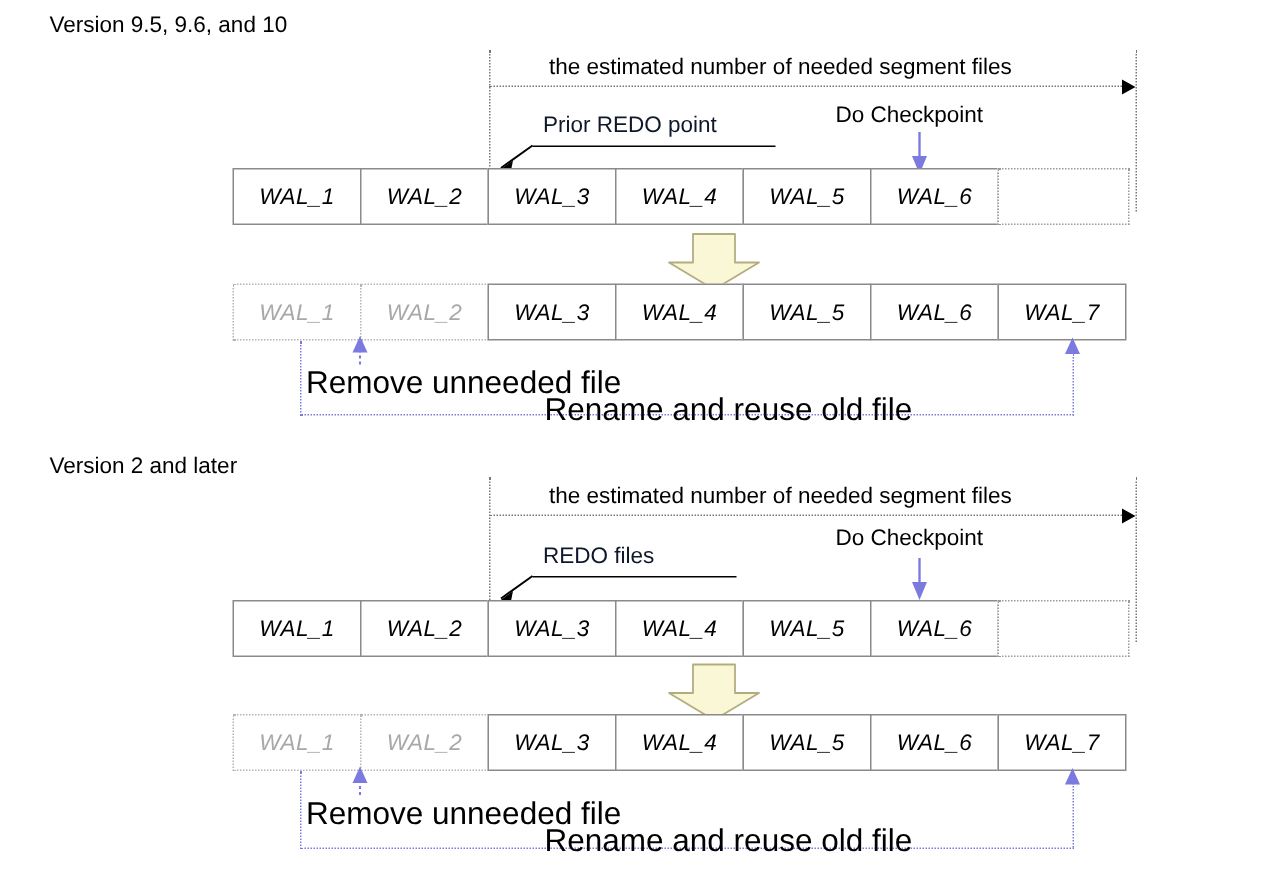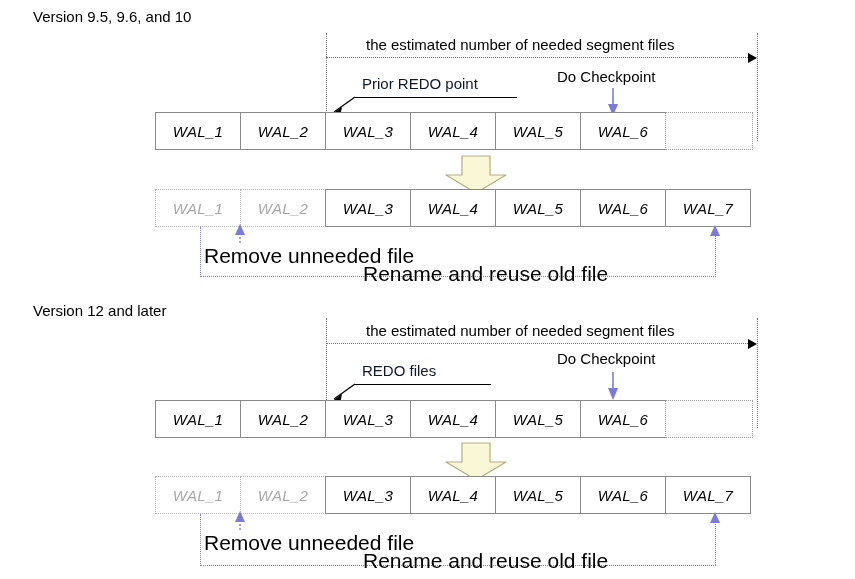--- a/index.html
+++ b/index.html
@@ -208,21 +208,21 @@
       <polygon points="710,236 720,236 715,225" fill="#7b7bdf"></polygon>
     </g>
   </svg>
 
   <div class="callout-text" style="left:204px; top:244px;">Remove unneeded file</div>
   <div class="callout-text" style="left:363px; top:262px;">Rename and reuse old file</div>
 </div>
 
 <div class="panel" id="panel-1">
 
-  <div class="version-title" style="top:12px;">Version 12 and later</div>
+  <div class="version-title" style="top:12px;">Version 2 and later</div>
 
   <div class="vline-left" style="left:326px; top:28px; height:110px;"></div>
   <div class="vline-right" style="left:757px; top:28px; height:110px;"></div>
 
   <div class="span-label" style="left:366px; top:32px;">the estimated number of needed segment files</div>
   <div class="span-line" style="left:326px; top:53px; width:424px;"></div>
   <div class="span-arrowhead" style="left:748px; top:49px;"></div>
 
   <div class="redo-label" style="left:362px; top:72px;">REDO files</div>
   <div class="redo-underline" style="left:355px; top:94px; width:136px;"></div>

